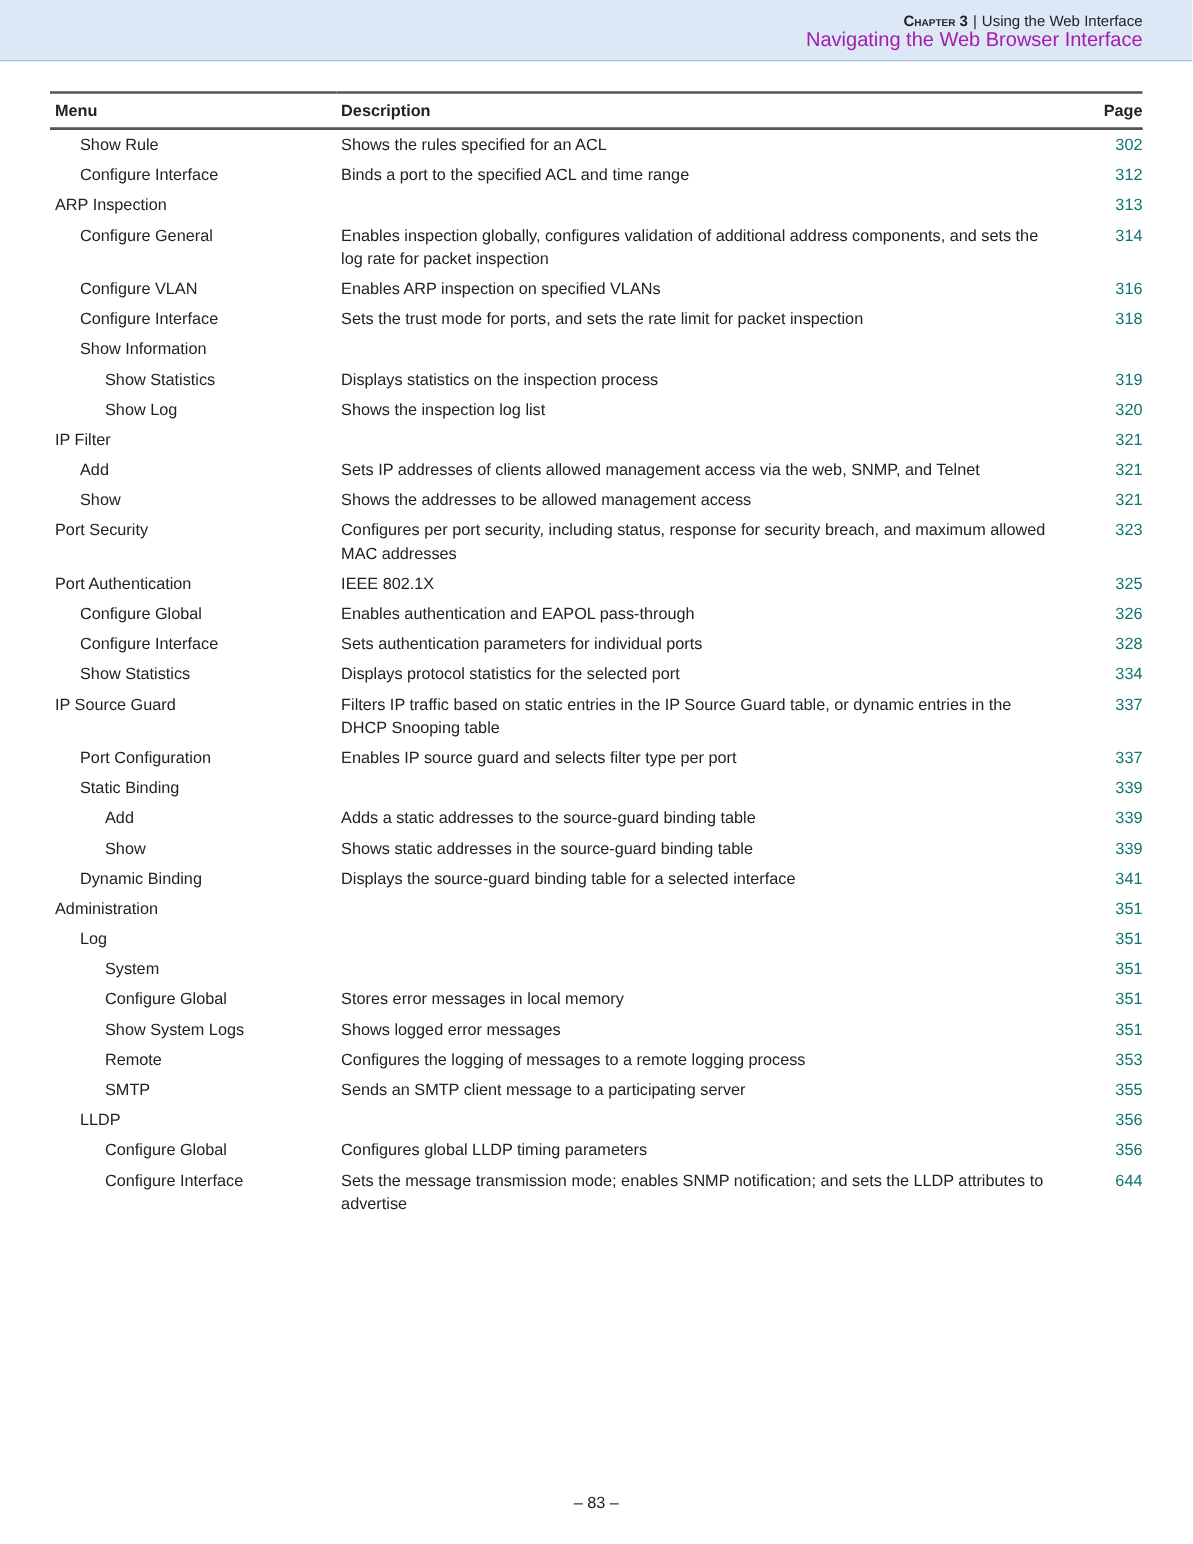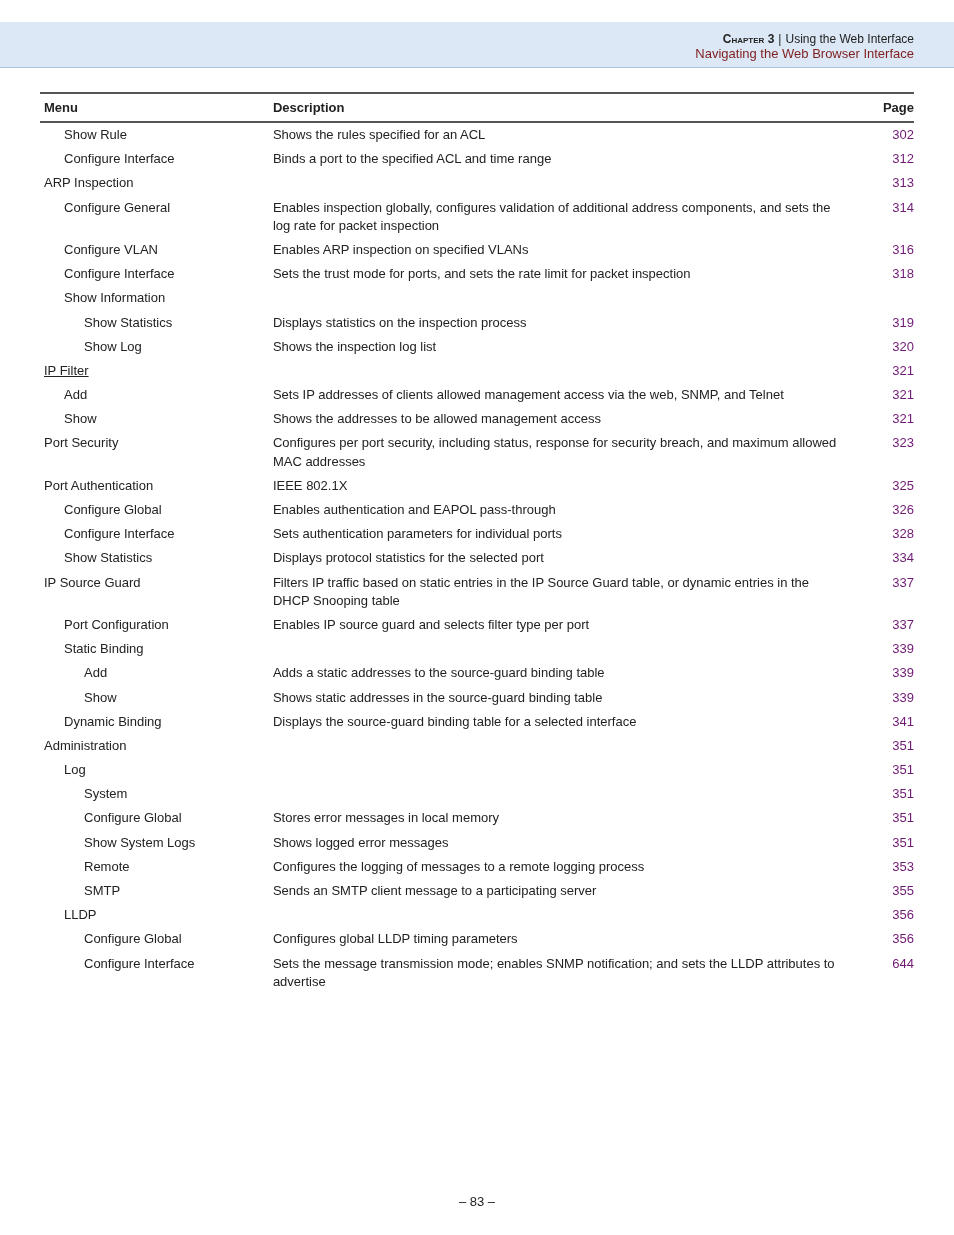--- a/index.html
+++ b/index.html
@@ -12,39 +12,38 @@
       min-height: 1235px;
       position: relative;
     }
 
     
     .page-header {
       background: #dce8f5;
       text-align: right;
       padding: 10px 40px 6px 40px;
       border-bottom: 1px solid #aac4e0;
-      margin-top: 22px;
     }
     .page-header .chapter-line {
       font-size: 12px;
       color: #222;
     }
     .page-header .chapter-line .chapter-label {
       font-variant: small-caps;
       font-weight: bold;
     }
     .page-header .chapter-line .separator {
       margin: 0 4px;
     }
     .page-header .chapter-line .chapter-title {
       font-weight: normal;
     }
     .page-header .nav-line {
-      font-size: 13px;
-      color: #7f1d1d;
+      font-size: 16px;
+      color: #a21caf;
     }
 
     
     .content {
       padding: 24px 40px 40px 40px;
     }
 
     
     .table-title {
       font-size: 14px;
@@ -87,21 +86,21 @@
     }
     tbody td.col-menu {
       width: 220px;
     }
     tbody td.col-desc {
       width: 560px;
     }
     tbody td.col-page {
       width: 60px;
       text-align: right;
-      color: #701a75;
+      color: #0f766e;
       padding-right: 0;
     }
 
     .link-blue { color: #2255aa; }
 
     
     .page-footer {
       text-align: center;
       padding: 20px;
       font-size: 13px;
@@ -172,21 +171,21 @@
           <td class="col-menu"><span style="padding-left: 40px; display: inline-block;">Show Statistics</span></td>
           <td class="col-desc">Displays statistics on the inspection process</td>
           <td class="col-page link-blue">319</td>
         </tr>
         <tr>
           <td class="col-menu"><span style="padding-left: 40px; display: inline-block;">Show Log</span></td>
           <td class="col-desc">Shows the inspection log list</td>
           <td class="col-page link-blue">320</td>
         </tr>
         <tr>
-          <td class="col-menu"><span style="padding-left: 0px; display: inline-block; text-decoration: underline;">IP Filter</span></td>
+          <td class="col-menu"><span style="padding-left: 0px; display: inline-block;">IP Filter</span></td>
           <td class="col-desc"></td>
           <td class="col-page link-blue">321</td>
         </tr>
         <tr>
           <td class="col-menu"><span style="padding-left: 20px; display: inline-block;">Add</span></td>
           <td class="col-desc">Sets IP addresses of clients allowed management access via the web, SNMP, and Telnet</td>
           <td class="col-page link-blue">321</td>
         </tr>
         <tr>
           <td class="col-menu"><span style="padding-left: 20px; display: inline-block;">Show</span></td>

